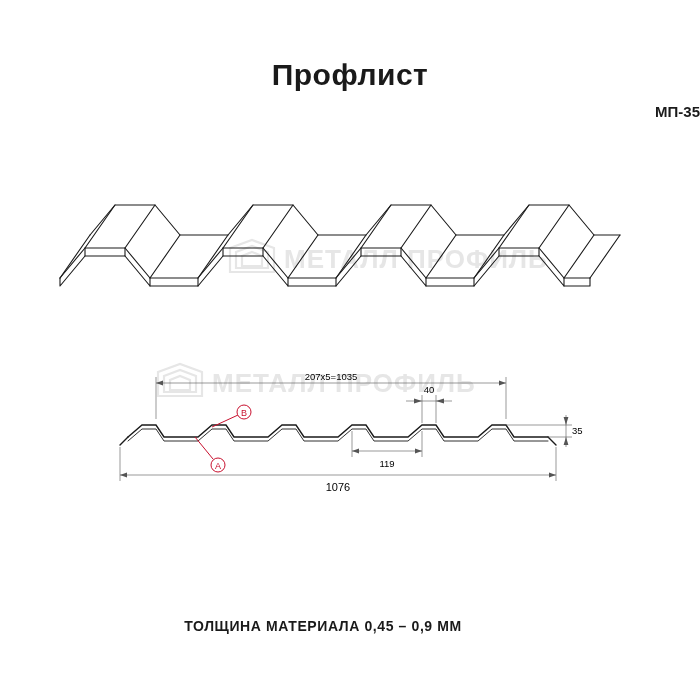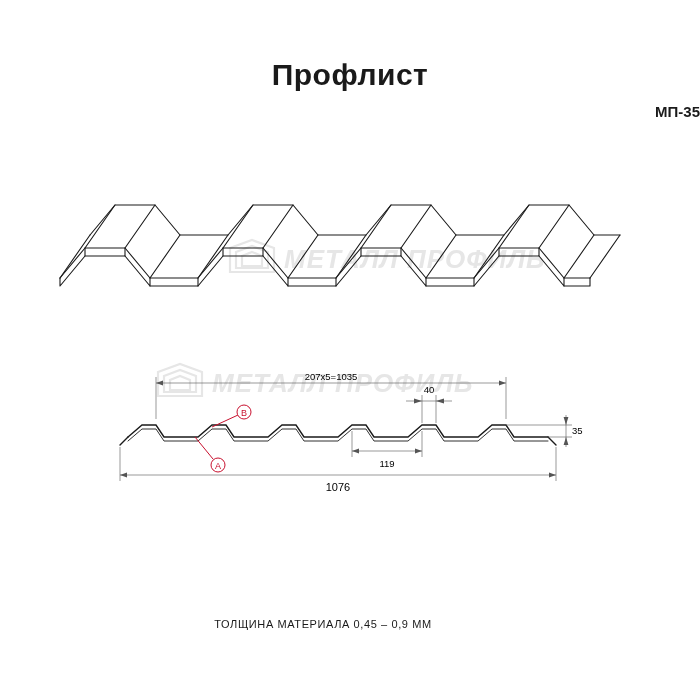--- a/index.html
+++ b/index.html
@@ -40,43 +40,42 @@
     font-size: 15px;
     font-weight: bold;
     color: #1a1a1a;
   }
   .footer-note {
     position: absolute;
     top: 618px;
     left: 0;
     width: 646px;
     text-align: center;
-    font-size: 11px;
-    font-weight: normal;
+    font-size: 14px;
+    font-weight: bold;
     letter-spacing: 0.6px;
     color: #1a1a1a;
   }
   .iso-wrap {
     position: absolute;
     top: 160px;
     left: 60px;
     width: 590px;
     height: 150px;
   }
   .section-wrap {
     position: absolute;
     top: 355px;
     left: 120px;
     width: 470px;
     height: 140px;
   }
   .wm {
     position: absolute;
     pointer-events: none;
-    font-style: italic;
   }
   .wm-1 { top: 228px; left: 222px; }
   .wm-2 { top: 352px; left: 150px; }
   svg { display: block; overflow: visible; }
   .marker-label {
     font-family: "Liberation Sans", sans-serif;
     font-size: 9px;
     fill: #c8102e;
   }
   .dim-text {

